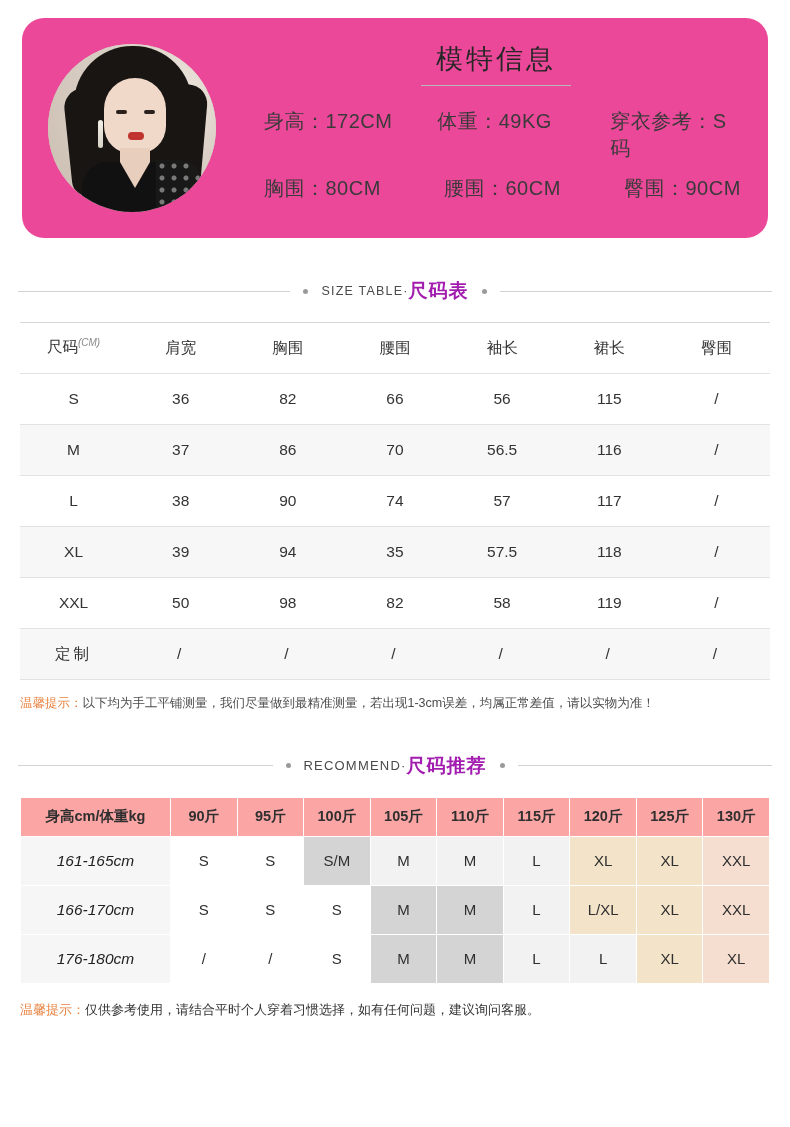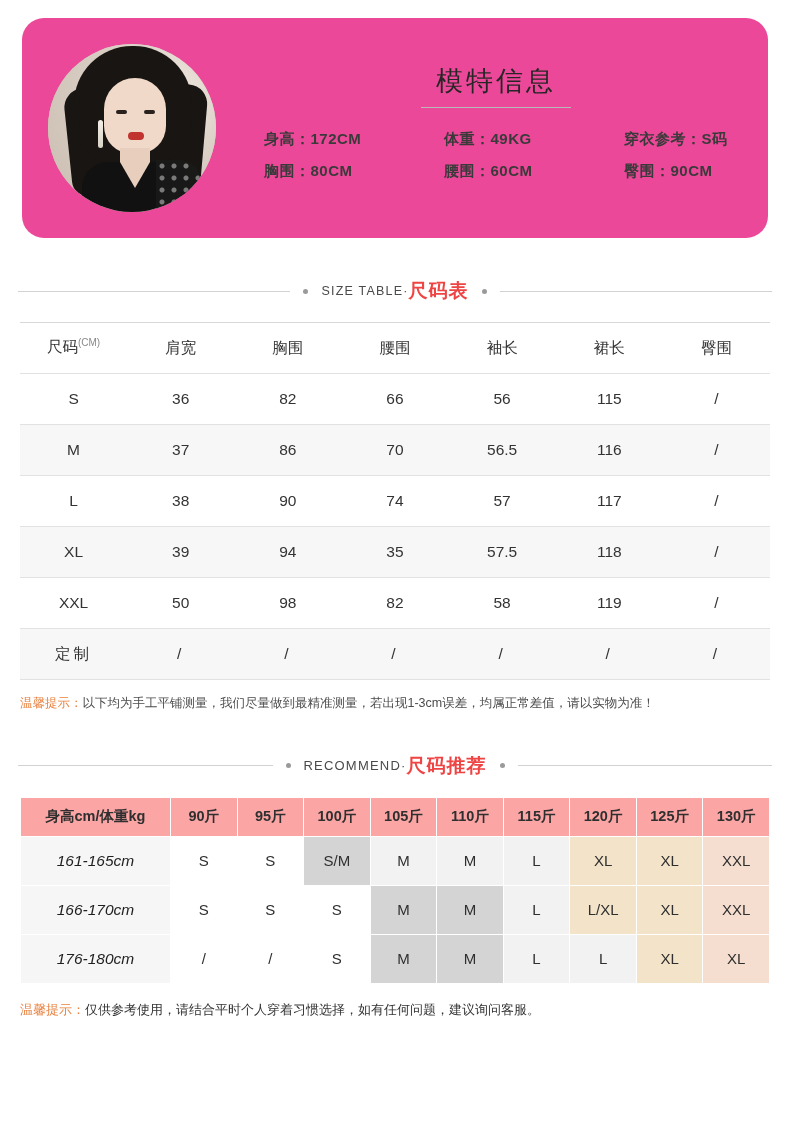--- a/index.html
+++ b/index.html
@@ -141,23 +141,22 @@
     text-align: center;
     font-size: 27px;
     letter-spacing: 3px;
     color: #262626;
     padding-bottom: 8px;
     margin: 0 auto 22px auto;
     width: 150px;
     border-bottom: 1px solid #b9b9b9;
   }
   .model-rows {
-    font-size: 15px;
+    font-size: 20px;
     color: #3a3a3a;
-    font-weight: bold;
   }
   .model-row {
     display: flex;
     margin-bottom: 13px;
     padding-left: 14px;
   }
   .model-cell {
     width: 180px;
     letter-spacing: .5px;
   }
@@ -186,21 +185,21 @@
     font-size: 13px;
     letter-spacing: 1.2px;
     color: #4a4a4a;
     font-variant: small-caps;
     text-transform: uppercase;
   }
   .sec-head .en.small-caps { font-size: 12.5px; }
   .sec-head .cn {
     font-size: 19px;
     font-weight: bold;
-    color: #ef4444;
+    color: #a21caf;
     letter-spacing: 1px;
   }
 
   
   .size-table {
     width: 750px;
     margin: 0 20px;
     border-collapse: collapse;
     table-layout: fixed;
   }
@@ -214,20 +213,21 @@
   }
   .size-table thead th {
     border-top: 1px solid #d8d8d8;
     border-bottom: 1px solid #e2e2e2;
     font-size: 15.5px;
   }
   .size-table thead th .unit {
     font-size: 10px;
     color: #888;
     vertical-align: super;
+    font-style: italic;
   }
   .size-table tbody tr:nth-child(even) { background: #f7f7f7; }
   .size-table tbody tr:last-child td { border-bottom: 1px solid #e2e2e2; }
   .size-table tbody tr.custom-row td { font-size: 15.5px; letter-spacing: 3px; }
 
   .tip {
     margin: 14px 20px 0 20px;
     font-size: 12.5px;
     color: #4b4b4b;
     line-height: 1.5;

